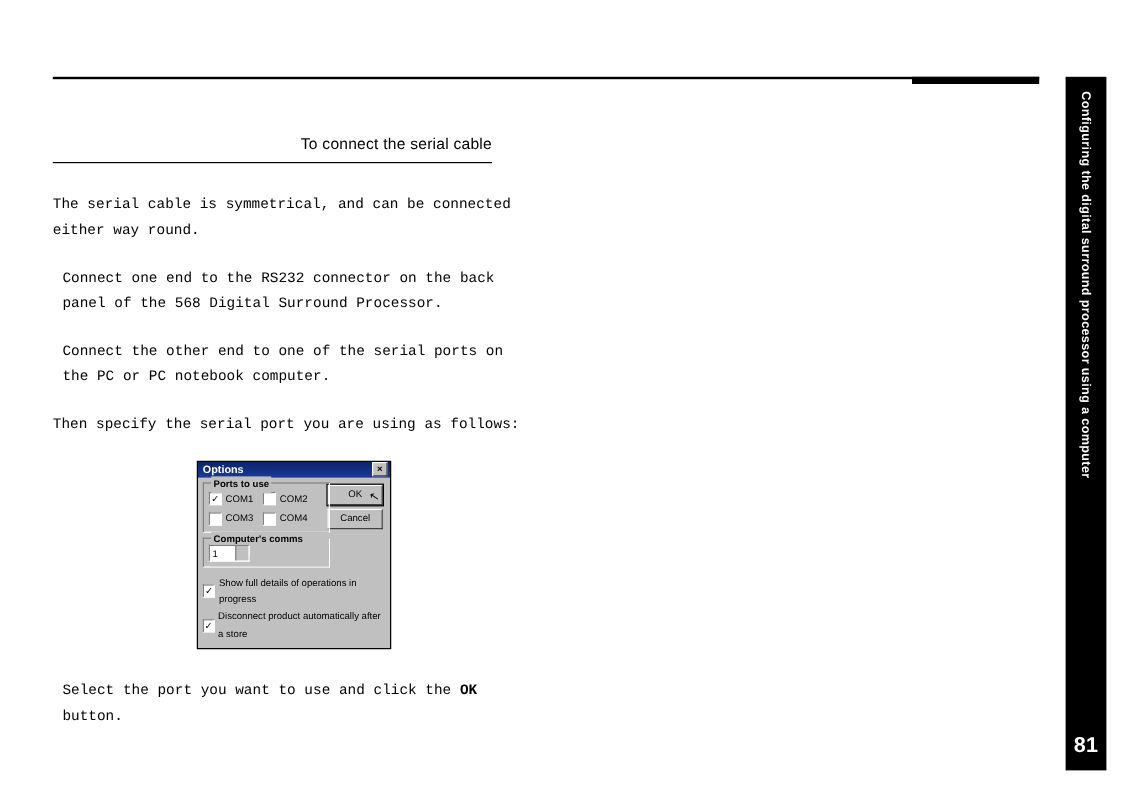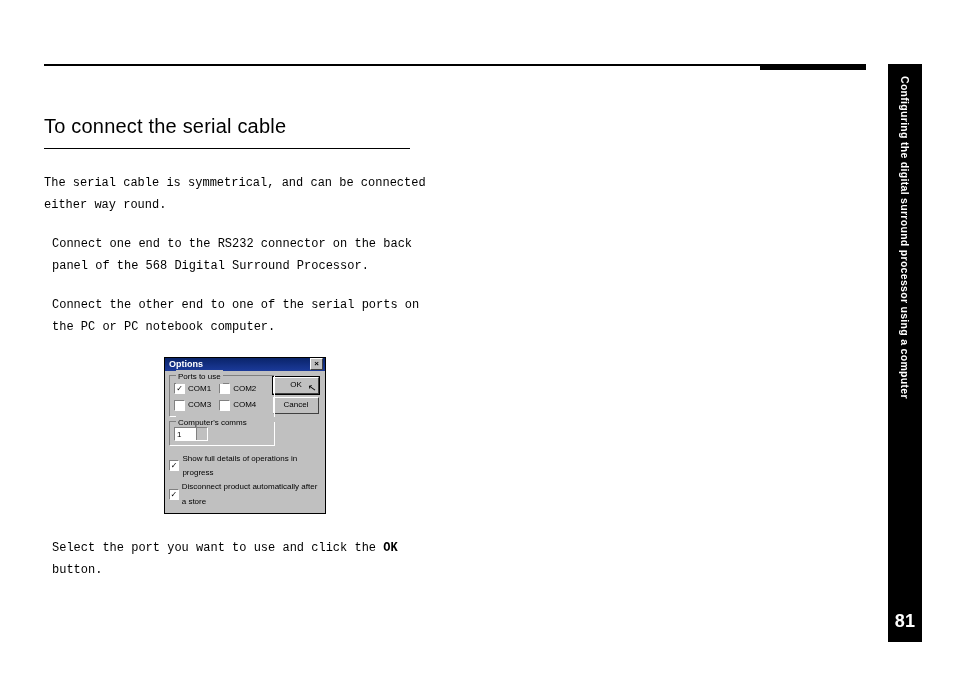--- a/index.html
+++ b/index.html
@@ -31,27 +31,28 @@
     position: absolute;
     left: 44px;
     top: 108px;
     width: 400px;
     font-size: 12px;
     color: #000;
     line-height: 1.8;
   }
   .h2 {
     font-family: Arial, Helvetica, sans-serif;
-    font-size: 20px;
+    font-size: 13px;
     font-weight: 400;
     letter-spacing: 0.2px;
     border-bottom: 1px solid #000;
     padding-bottom: 4px;
     margin: 0 0 24px 0;
     width: 366px;
+    text-align: right;
   }
   .p { margin: 0 0 18px 0; font-family: Liberation Mono, monospace; }
   .indent { margin-left: 8px; }
   .bold { font-weight: bold; }
   .figure {
     margin: 18px 0 24px 120px;
     width: 160px;
     border: 1px solid #000;
     background: #c0c0c0;
     font-family: "MS Sans Serif", Tahoma, sans-serif;
@@ -94,20 +95,21 @@
     margin-bottom: 4px;
     position: relative;
   }
   .fig-group-label {
     position: absolute;
     top: -6px;
     left: 6px;
     background: #c0c0c0;
     padding: 0 2px;
     font-size: 8px;
+    font-weight: bold;
   }
   .fig-row { display: flex; gap: 8px; margin: 2px 0; }
   .fig-check {
     display: flex;
     align-items: center;
     gap: 3px;
     font-size: 8px;
   }
   .cb {
     width: 9px;
@@ -217,20 +219,21 @@
 </div>
 
 <div class="content">
   <h2 class="h2">To connect the serial cable</h2>
 
   <p class="p">The serial cable is symmetrical, and can be connected either way round.</p>
 
   <p class="p indent">Connect one end to the RS232 connector on the back panel of the 568 Digital Surround Processor.</p>
   <p class="p indent">Connect the other end to one of the serial ports on the PC or PC notebook computer.</p>
 
+  <p class="p">Then specify the serial port you are using as follows:</p>
 
 
   <div class="figure">
     <div class="fig-titlebar">
       <span>Options</span>
       <span class="fig-x">×</span>
     </div>
     <div class="fig-body">
       <div class="fig-btncol">
         <div class="fig-btn default">

